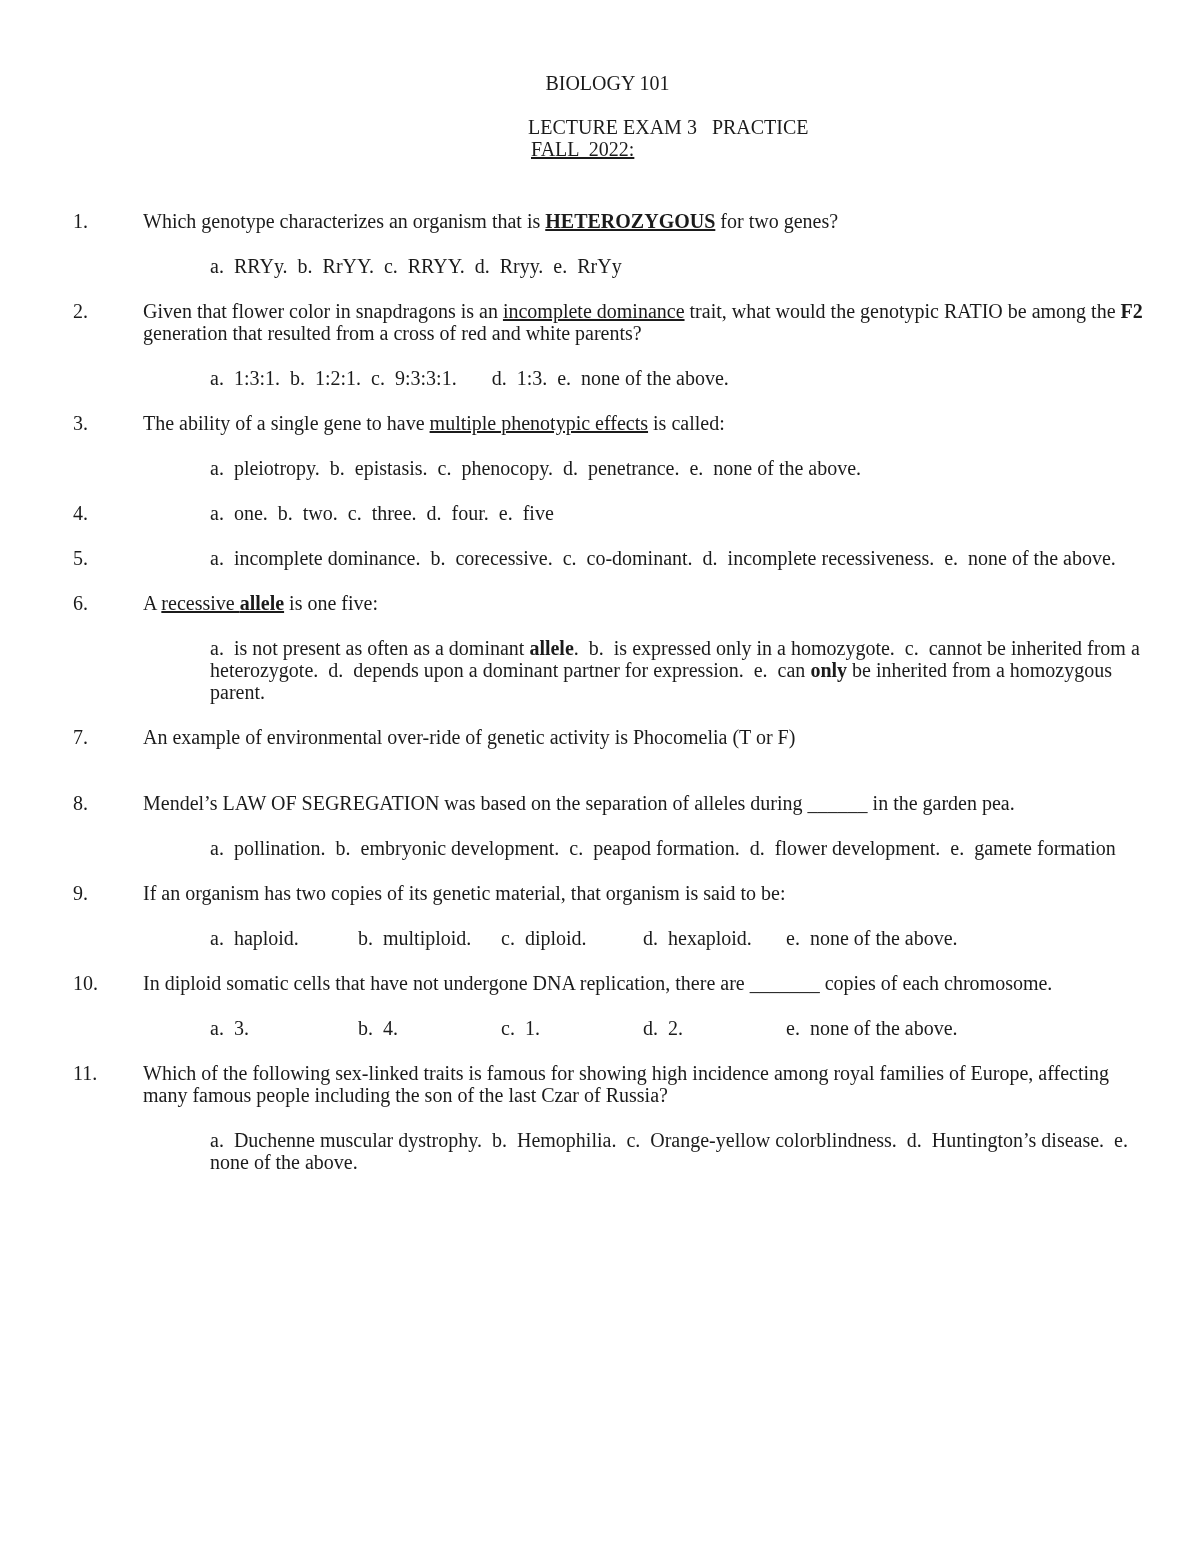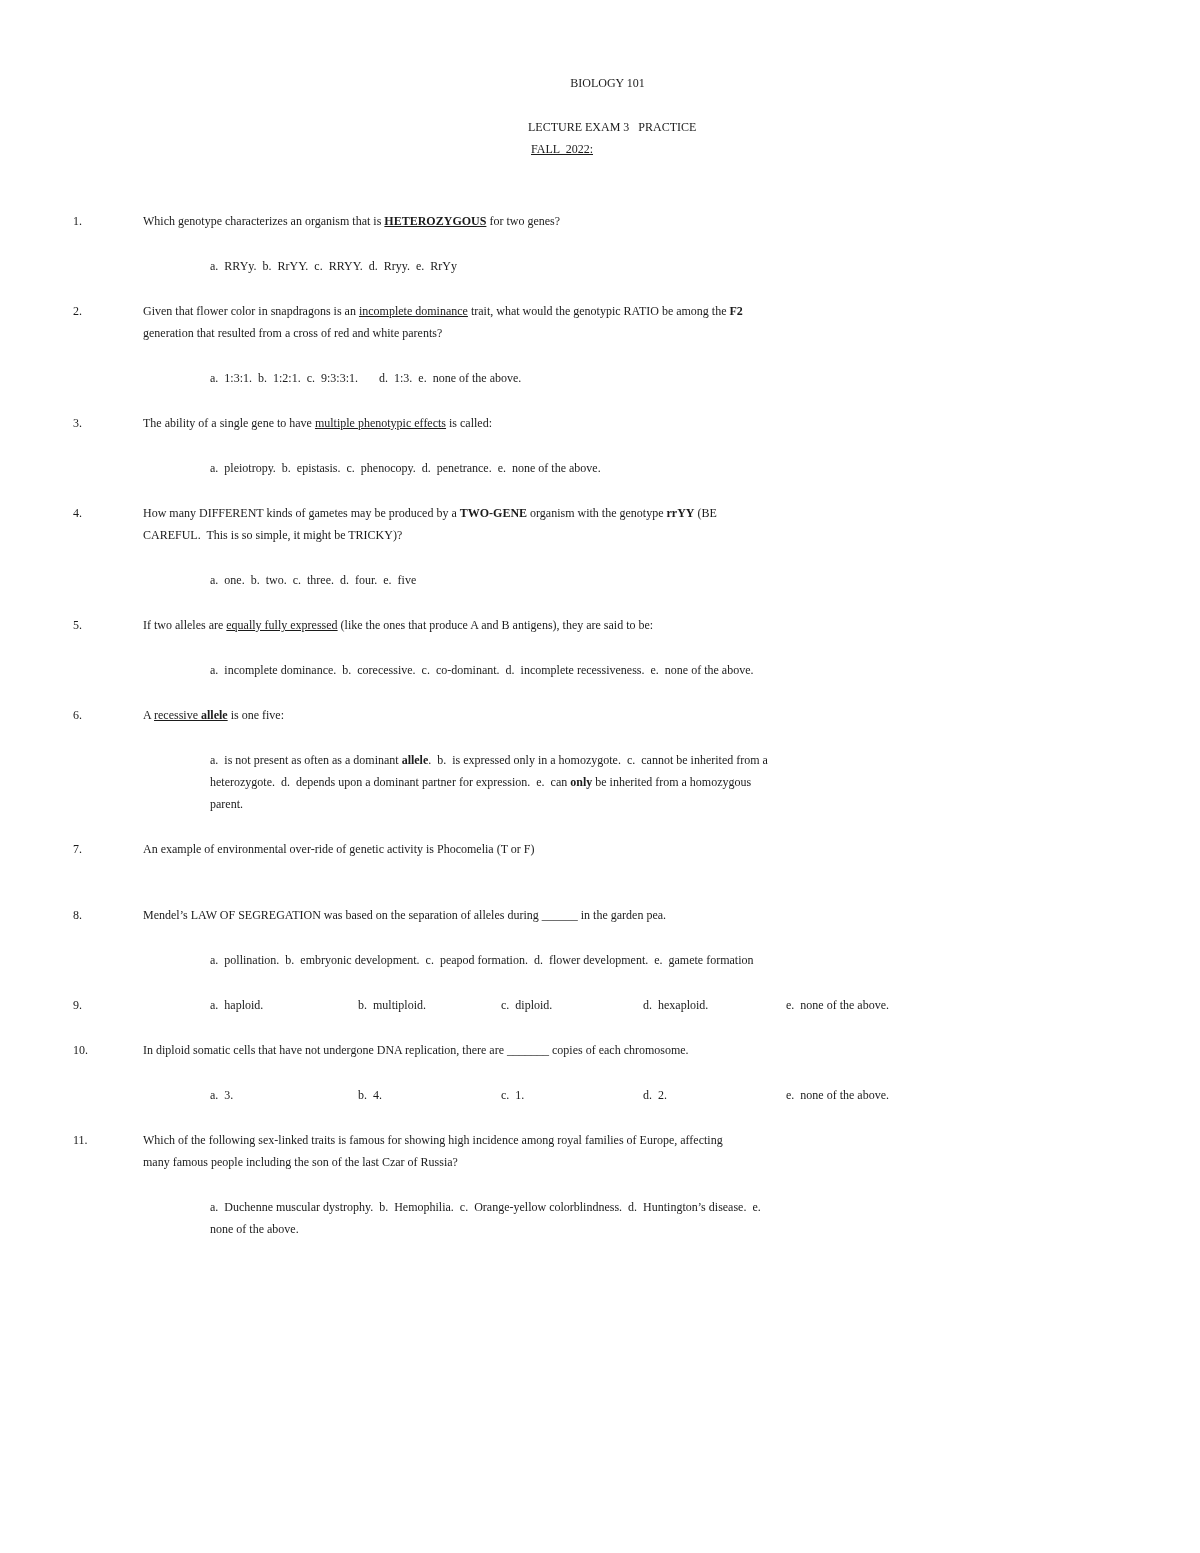--- a/index.html
+++ b/index.html
@@ -4,21 +4,21 @@
 <style>
   html, body { margin: 0; padding: 0; background: #ffffff; }
   .page {
     width: 1200px;
     height: 1553px;
     box-sizing: border-box;
     padding: 72px 58px 0 73px;
     background: #ffffff;
     color: #1b1b1b;
     font-family: "Liberation Serif", "DejaVu Serif", serif;
-    font-size: 12px;
+    font-size: 20px;
     line-height: 22px;
     overflow: hidden;
   }
   p { margin: 0; }
   .doc-header { margin-bottom: 50px; }
   .doc-title { text-align: center; margin-bottom: 22px; white-space: pre; }
   .doc-sub-1 { margin-left: 455px; white-space: pre; }
   .doc-sub-2 { margin-left: 458px; white-space: pre; text-decoration: underline; }
   .question { display: flex; }
   .q-num { flex: 0 0 70px; width: 70px; }
@@ -61,29 +61,27 @@
     <div class="q-num line">3.</div>
     <div class="q-body">
       <p class="line"><span>The ability of a single gene to have </span><span class="u">multiple phenotypic effects</span><span> is called:</span></p>
       <p class="line q-options"><span>a.  pleiotropy.  b.  epistasis.  c.  phenocopy.  d.  penetrance.  e.  none of the above.</span></p>
     </div>
   </div>
 
   <div class="question">
     <div class="q-num line">4.</div>
     <div class="q-body">
-      <p class="line"><span>How many DIFFERENT kinds of gametes may be produced by a </span><span class="b">TWO-GENE</span><span> organism with the genotype </span><span class="b">rrYY</span><span> (BE</span><br><span>CAREFUL.  This is so simple, it might be TRICKY)?</span></p>
       <p class="line q-options"><span>a.  one.  b.  two.  c.  three.  d.  four.  e.  five</span></p>
     </div>
   </div>
 
   <div class="question">
     <div class="q-num line">5.</div>
     <div class="q-body">
-      <p class="line"><span>If two alleles are </span><span class="u">equally fully expressed</span><span> (like the ones that produce A and B antigens), they are said to be:</span></p>
       <p class="line q-options"><span>a.  incomplete dominance.  b.  corecessive.  c.  co-dominant.  d.  incomplete recessiveness.  e.  none of the above.</span></p>
     </div>
   </div>
 
   <div class="question">
     <div class="q-num line">6.</div>
     <div class="q-body">
       <p class="line"><span>A </span><span class="u">recessive </span><span class="b u">allele</span><span> is one five:</span></p>
       <p class="line q-options"><span>a.  is not present as often as a dominant </span><span class="b">allele</span><span>.  b.  is expressed only in a homozygote.  c.  cannot be inherited from a</span><br><span>heterozygote.  d.  depends upon a dominant partner for expression.  e.  can </span><span class="b">only</span><span> be inherited from a homozygous</span><br><span>parent.</span></p>
     </div>
@@ -100,20 +98,21 @@
     <div class="q-num line">8.</div>
     <div class="q-body">
       <p class="line"><span>Mendel’s LAW OF SEGREGATION was based on the separation of alleles during ______ in the garden pea.</span></p>
       <p class="line q-options"><span>a.  pollination.  b.  embryonic development.  c.  peapod formation.  d.  flower development.  e.  gamete formation</span></p>
     </div>
   </div>
 
   <div class="question">
     <div class="q-num line">9.</div>
     <div class="q-body">
+      <p class="line"><span>If an organism has two copies of its genetic material, that organism is said to be:</span></p>
       <p class="line q-options cols"><span>a.  haploid.</span><span>b.  multiploid.</span><span>c.  diploid.</span><span>d.  hexaploid.</span><span>e.  none of the above.</span></p>
     </div>
   </div>
 
   <div class="question">
     <div class="q-num line">10.</div>
     <div class="q-body">
       <p class="line"><span>In diploid somatic cells that have not undergone DNA replication, there are _______ copies of each chromosome.</span></p>
       <p class="line q-options cols"><span>a.  3.</span><span>b.  4.</span><span>c.  1.</span><span>d.  2.</span><span>e.  none of the above.</span></p>
     </div>

